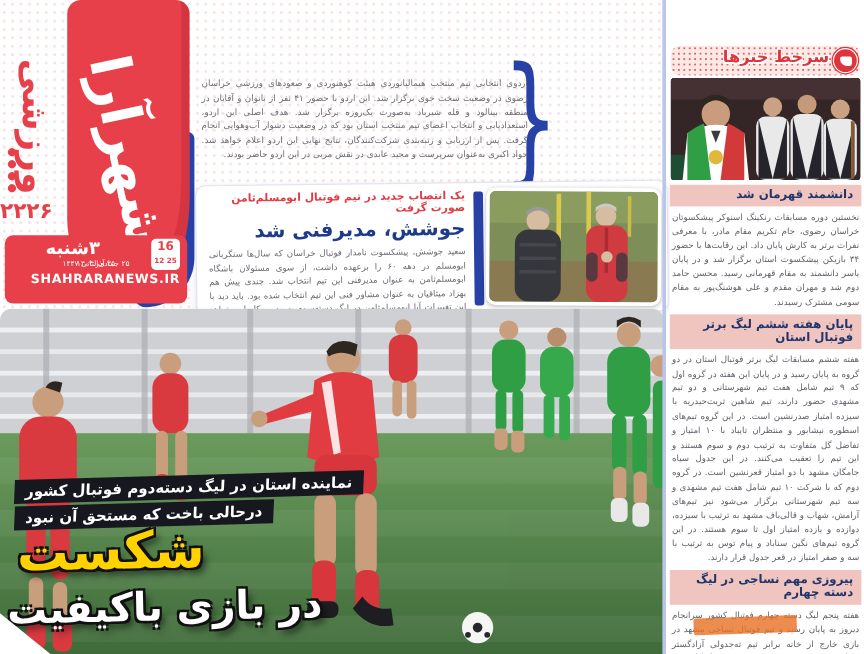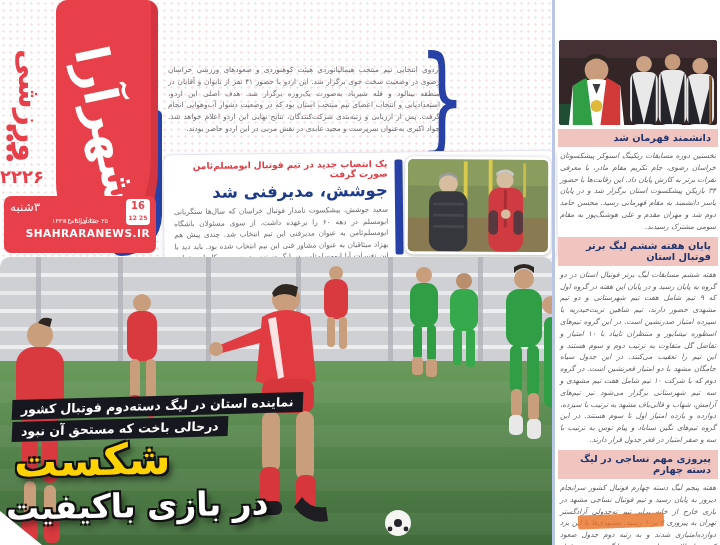--- a/index.html
+++ b/index.html
@@ -24,21 +24,21 @@
   .logo-kufic { position:absolute; left:2px; top:26px; width:54px; height:150px; color:#e8404a; }
   .logo-kufic .kword { position:absolute; left:-46px; top:62px; width:146px; text-align:center;
     transform:rotate(90deg); font-weight:bold; font-size:30px; letter-spacing:4px; }
   .logo-kufic .kdots { position:absolute; left:4px; top:96px; font-size:9px; line-height:10px;
     letter-spacing:0; }
   .issue-number { position:absolute; left:0; top:166px; width:156px; text-align:left;
     color:#e8404a; font-size:18px; font-weight:bold; letter-spacing:12px; }
   .date-box { position:absolute; left:4px; top:196px; width:152px; height:57px;
     background:#e8404a; border-radius:7px; color:#fff; padding:3px 6px 2px; }
   .date-row1 { display:flex; justify-content:space-between; align-items:flex-start; }
-  .day-name { font-size:12px; font-weight:normal; line-height:17px; }
+  .day-name { font-size:15px; font-weight:bold; line-height:17px;margin-left:28px; }
   .cal-chip { background:#fff; color:#e8404a; border-radius:4px; width:24px; height:26px;
     text-align:center; line-height:12px; padding-top:1px; }
   .cal-chip .cal-day { font-size:10px; font-weight:bold; display:block; }
   .cal-chip .cal-rest { font-size:6px; font-weight:bold; display:block; }
   .date-small { font-size:6.3px; line-height:8px; text-align:center; margin-top:-8px;
     opacity:.95; }
   .site-url { font-size:10.5px; font-weight:bold; text-align:center; letter-spacing:.5px;
     margin-top:2px; font-family:"DejaVu Sans", sans-serif;margin-left:40px; }
 
   
@@ -101,21 +101,21 @@
     background:#e0343c; border-radius:50%; border:1.5px solid #fff;
     box-shadow:0 0 0 1px #e0343c; }
   .sb-logo-circle::after { content:""; position:absolute; left:5px; top:6px; width:10px;
     height:8px; background:#fff; border-radius:2px 2px 2px 6px; }
   .sb-photo { height:85px; margin:2px 1px 3px; border-radius:3px; overflow:hidden;
     background:#36282a; }
   .sb-photo svg { display:block; width:100%; height:100%; }
   .sb-item-title { background:#f0c5c0; color:#21356d; font-size:9.8px; font-weight:bold;
     padding:3px 7px 4px; margin:4px 0 3px; }
   .sb-item-body { color:#5f5f68; font-size:7.25px; line-height:1.63; text-align:justify;
-    padding:0 2px;font-style:italic; }
+    padding:0 2px; }
   .watermark-highlight { position:absolute; left:20px; top:514px; width:86px; height:14px;
     background:rgba(233,115,40,.82); transform:rotate(-2deg); border-radius:2px; }
 </style>
 </head>
 <body>
 
 <div class="page">
 
   <div class="main-area">
 
@@ -299,20 +299,24 @@
       <div class="big-yellow">شکست</div>
       <div class="big-white">در بازی باکیفیت</div>
       <div class="corner-fold"></div>
     </div>
   </div>
 
   <div class="divider-line"></div>
 
   <aside class="sidebar">
 
+    <div class="sb-banner">
+      <span class="sb-logo-circle"></span>
+      <span class="sb-title">سرخط خبرها</span>
+    </div>
 
     <div class="sb-photo">
       <svg viewBox="0 0 160 85" preserveAspectRatio="none">
         <rect width="160" height="85" fill="#342527"></rect>
         <rect width="160" height="18" fill="#453134"></rect>
         <rect x="0" y="64" width="50" height="21" fill="#1f4d33"></rect>
         <g>
           <circle cx="86" cy="24" r="8" fill="#caa183"></circle>
           <rect x="72" y="32" width="28" height="53" rx="8" fill="#e9e9e9"></rect>
           <path d="M74 34 l12 50 l-12 0 z" fill="#24242a"></path>

